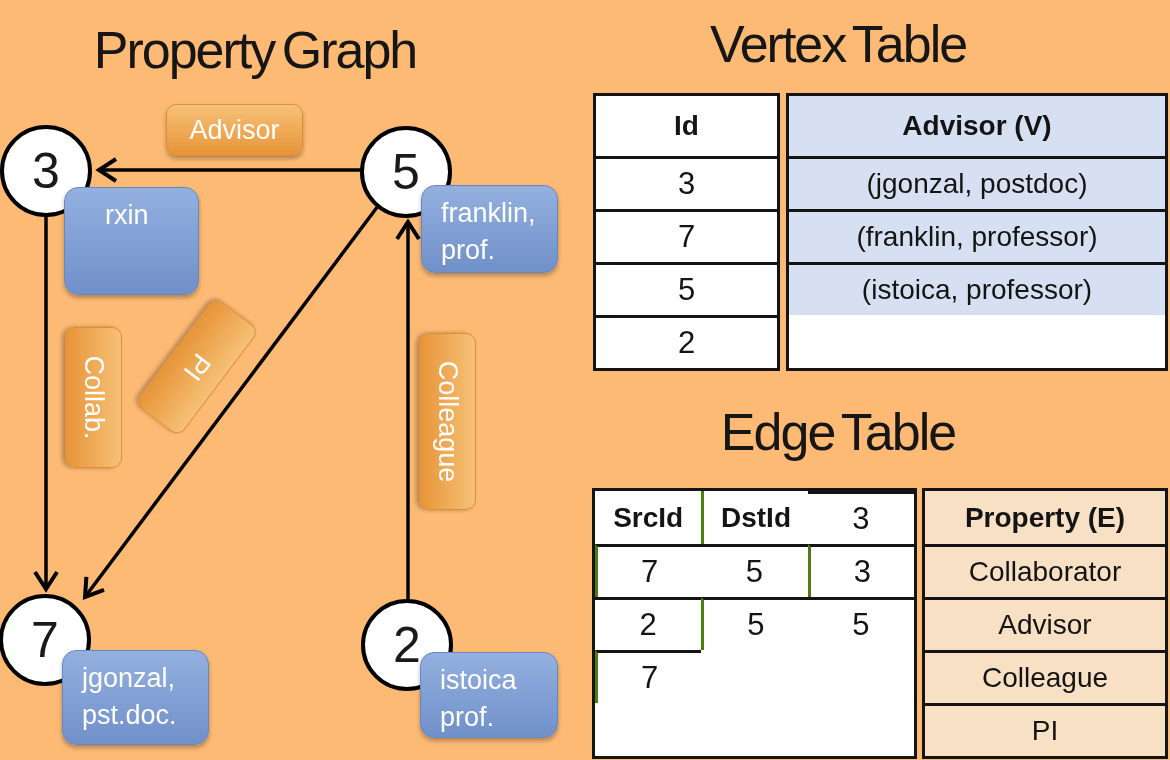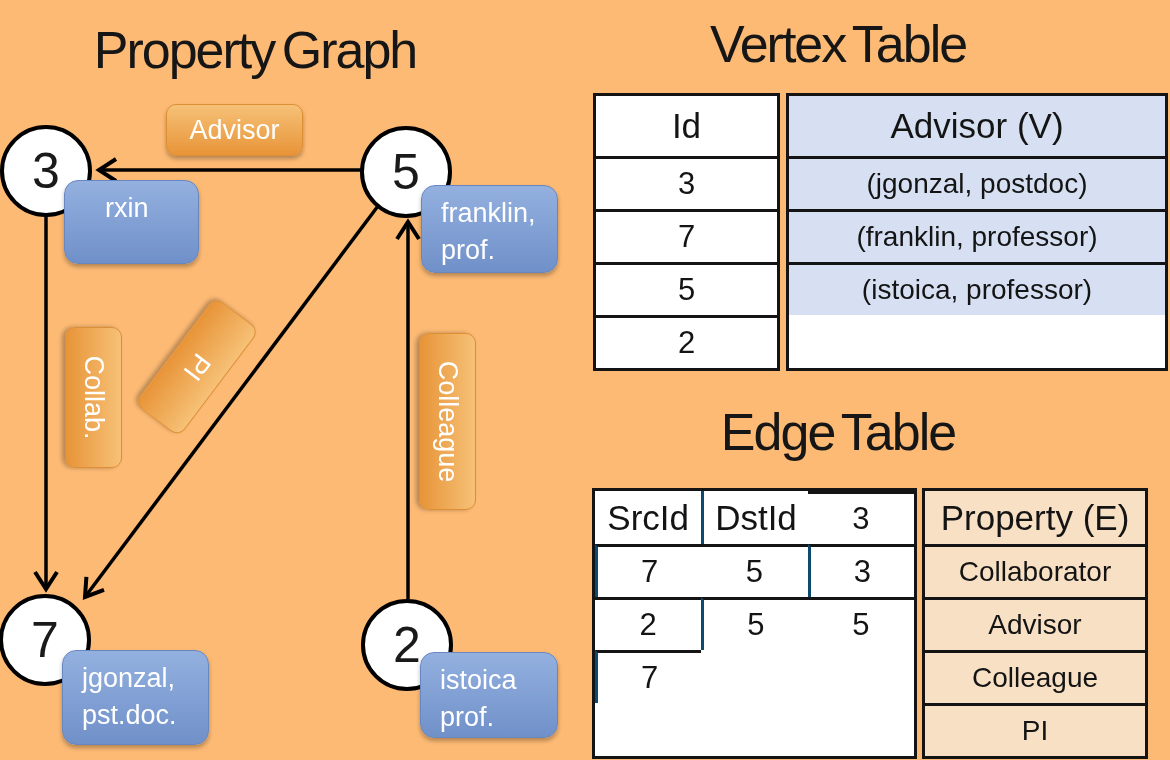--- a/index.html
+++ b/index.html
@@ -50,49 +50,49 @@
 
   .vprop {
     position:absolute; z-index:4;
     border-radius:14px;
     background:linear-gradient(#93b0df, #7090c9);
     border:1px solid #6787c0;
     box-shadow:0 3px 4px rgba(0,0,0,0.28);
     color:#fff; font-size:27px; line-height:1.38;
     padding:9px 0 0 19px;
   }
-  #vprop-rxin     { left:64px;  top:180px; width:135px; height:84px;padding-left:40px; }
+  #vprop-rxin     { left:64px;  top:187px; width:135px; height:108px;padding-left:40px; }
   #vprop-franklin { left:421px; top:185px; width:137px; height:88px; }
   #vprop-jgonzal  { left:62px;  top:650px; width:147px; height:95px; }
   #vprop-istoica  { left:420px; top:652px; width:138px; height:86px; }
   .vprop span { display:block; }
 
   
   .tbl-wrap { position:absolute; display:flex; }
   #vertex-table { left:593px; top:93px;  width:575px; gap:6px; }
   #edge-table   { left:592px; top:488px; width:576px; gap:5px; }
 
   .subtbl { border:3px solid #141414; background:#fff; display:grid; }
   .cell {
     display:flex; align-items:center; justify-content:center;
     font-size:28px; color:#141414;
     border-top:3px solid #141414;
     overflow:hidden; white-space:nowrap;
   }
   .cell.num { font-size:31px; }
-  .cell.head { font-weight:normal; font-size:35px; }
+  .cell.head { font-weight:bold; font-size:28px; }
   .r0 { border-top:none; }
 
   #vt-id   { width:187px; grid-template-rows:60px 53px 53px 53px 53px; }
   #vt-prop { flex:1;      grid-template-rows:60px 53px 53px 53px 53px; }
   #vt-prop .cell { background:#d6e0f2; }
 
   #et-ids  { width:325px; grid-template-columns:1fr 1fr 1fr; grid-template-rows:53px 53px 53px 53px 53px; }
-  #et-ids .cell.colR { border-left:3px solid #0c4a6e; }
-  #et-prop { width:226px; grid-template-rows:53px 53px 53px 53px 53px; }
+  #et-ids .cell.colR { border-left:3px solid #4d7c0f; }
+  #et-prop { width:246px; grid-template-rows:53px 53px 53px 53px 53px; }
   #et-prop .cell { background:#f8e0c5; }
 </style>
 </head>
 <body>
 
 <div class="stage">
 
   <div class="big-title" id="graph-title">Property Graph</div>
   <div class="big-title" id="vertex-title">Vertex Table</div>
   <div class="big-title" id="edge-title">Edge Table</div>

